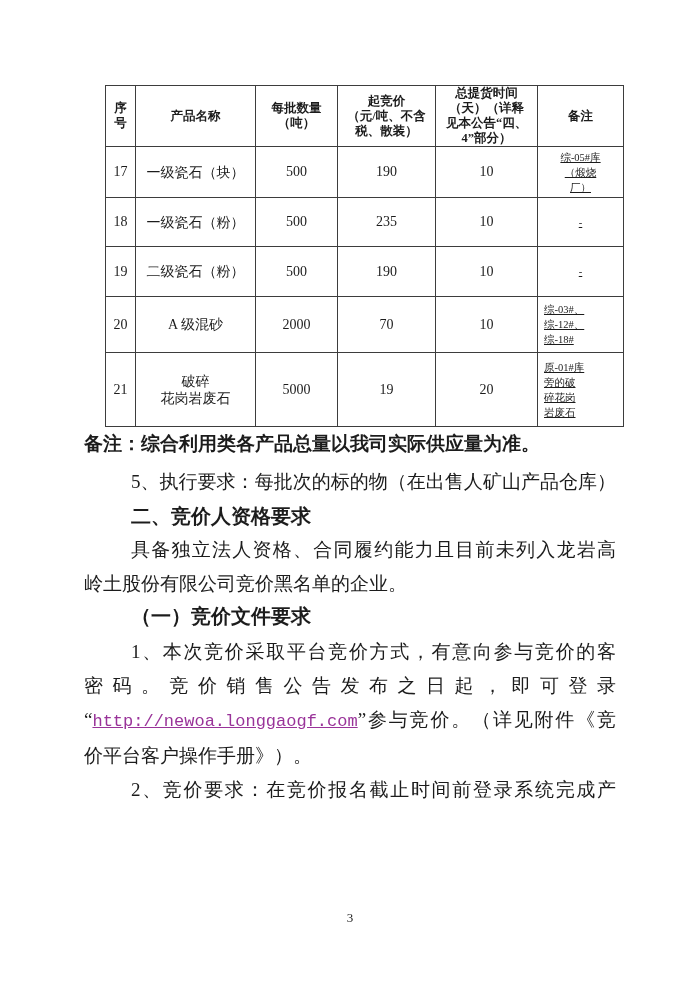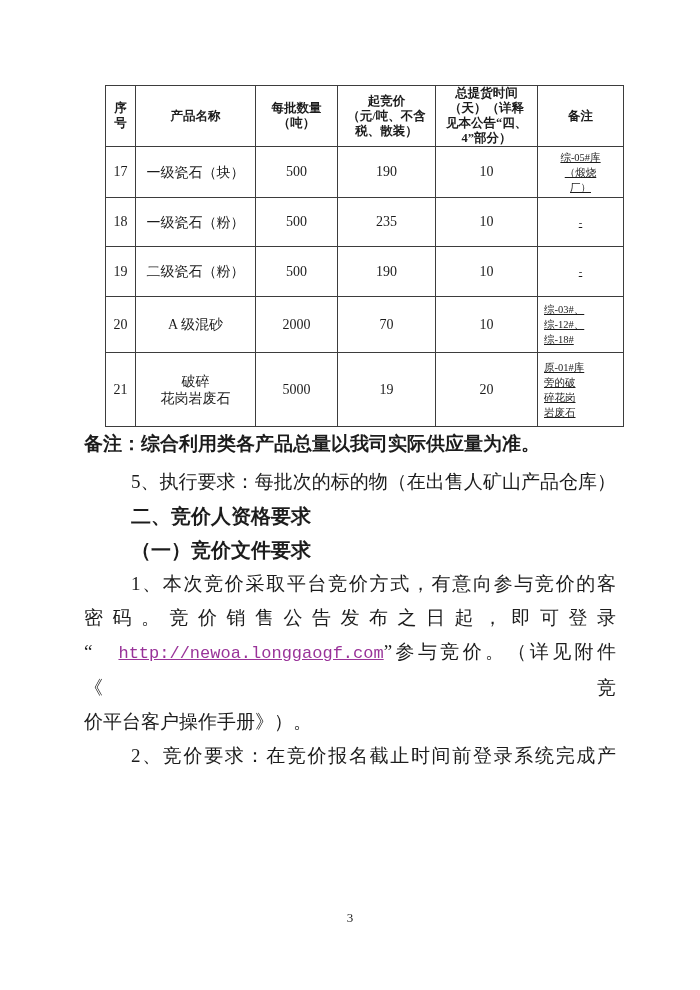--- a/index.html
+++ b/index.html
@@ -42,26 +42,26 @@
     text-justify:inter-character;
   }
   .indent{text-indent:47px;}
   .bold-note{font-weight:bold;}
   .p-gap{margin-top:4px;}
   .heading-sans{
     font-family:"Liberation Sans", sans-serif;font-weight:bold;
     font-size:20px;padding-left:47px;
   }
   .heading-serif{
-    font-family:Liberation Sans, sans-serif;font-weight:bold;
+    font-family:Liberation Mono, monospace;font-weight:bold;
     font-size:20px;padding-left:47px;
   }
   .url-line a.url{
     font-family:"Liberation Mono", monospace;
-    font-size:17px;color:#993399;text-decoration:underline;cursor:pointer;margin-left:26px;
+    font-size:17px;color:#993399;text-decoration:underline;cursor:pointer;
   }
   .page-num{
     position:absolute;top:910px;left:0;right:0;text-align:center;
     font-size:13px;color:#1c1c1c;
   }
 </style>
 </head>
 <body>
 
 <div class="page">
@@ -141,20 +141,22 @@
 碎花岗
 岩废石</td>
       </tr>
     </tbody>
   </table>
 
   <div class="content">
     <div class="line bold-note">备注：综合利用类各产品总量以我司实际供应量为准。</div>
     <div class="line fill indent p-gap">5、执行要求：每批次的标的物（在出售人矿山产品仓库）</div>
     <div class="line heading-sans">二、竞价人资格要求</div>
+    <div class="line fill indent">具备独立法人资格、合同履约能力且目前未列入龙岩高</div>
+    <div class="line">岭土股份有限公司竞价黑名单的企业。</div>
     <div class="line heading-serif">（一）竞价文件要求</div>
     <div class="line fill indent">1、本次竞价采取平台竞价方式，有意向参与竞价的客</div>
     <div class="line fill">密码。竞价销售公告发布之日起，即可登录</div>
     <div class="line fill url-line">
       <span>“</span><a class="url">http://newoa.longgaogf.com</a><span>”</span><span>参与竞价。（详见附件《竞</span>
     </div>
     <div class="line">价平台客户操作手册》）。</div>
     <div class="line fill indent">2、竞价要求：在竞价报名截止时间前登录系统完成产</div>
   </div>
 

